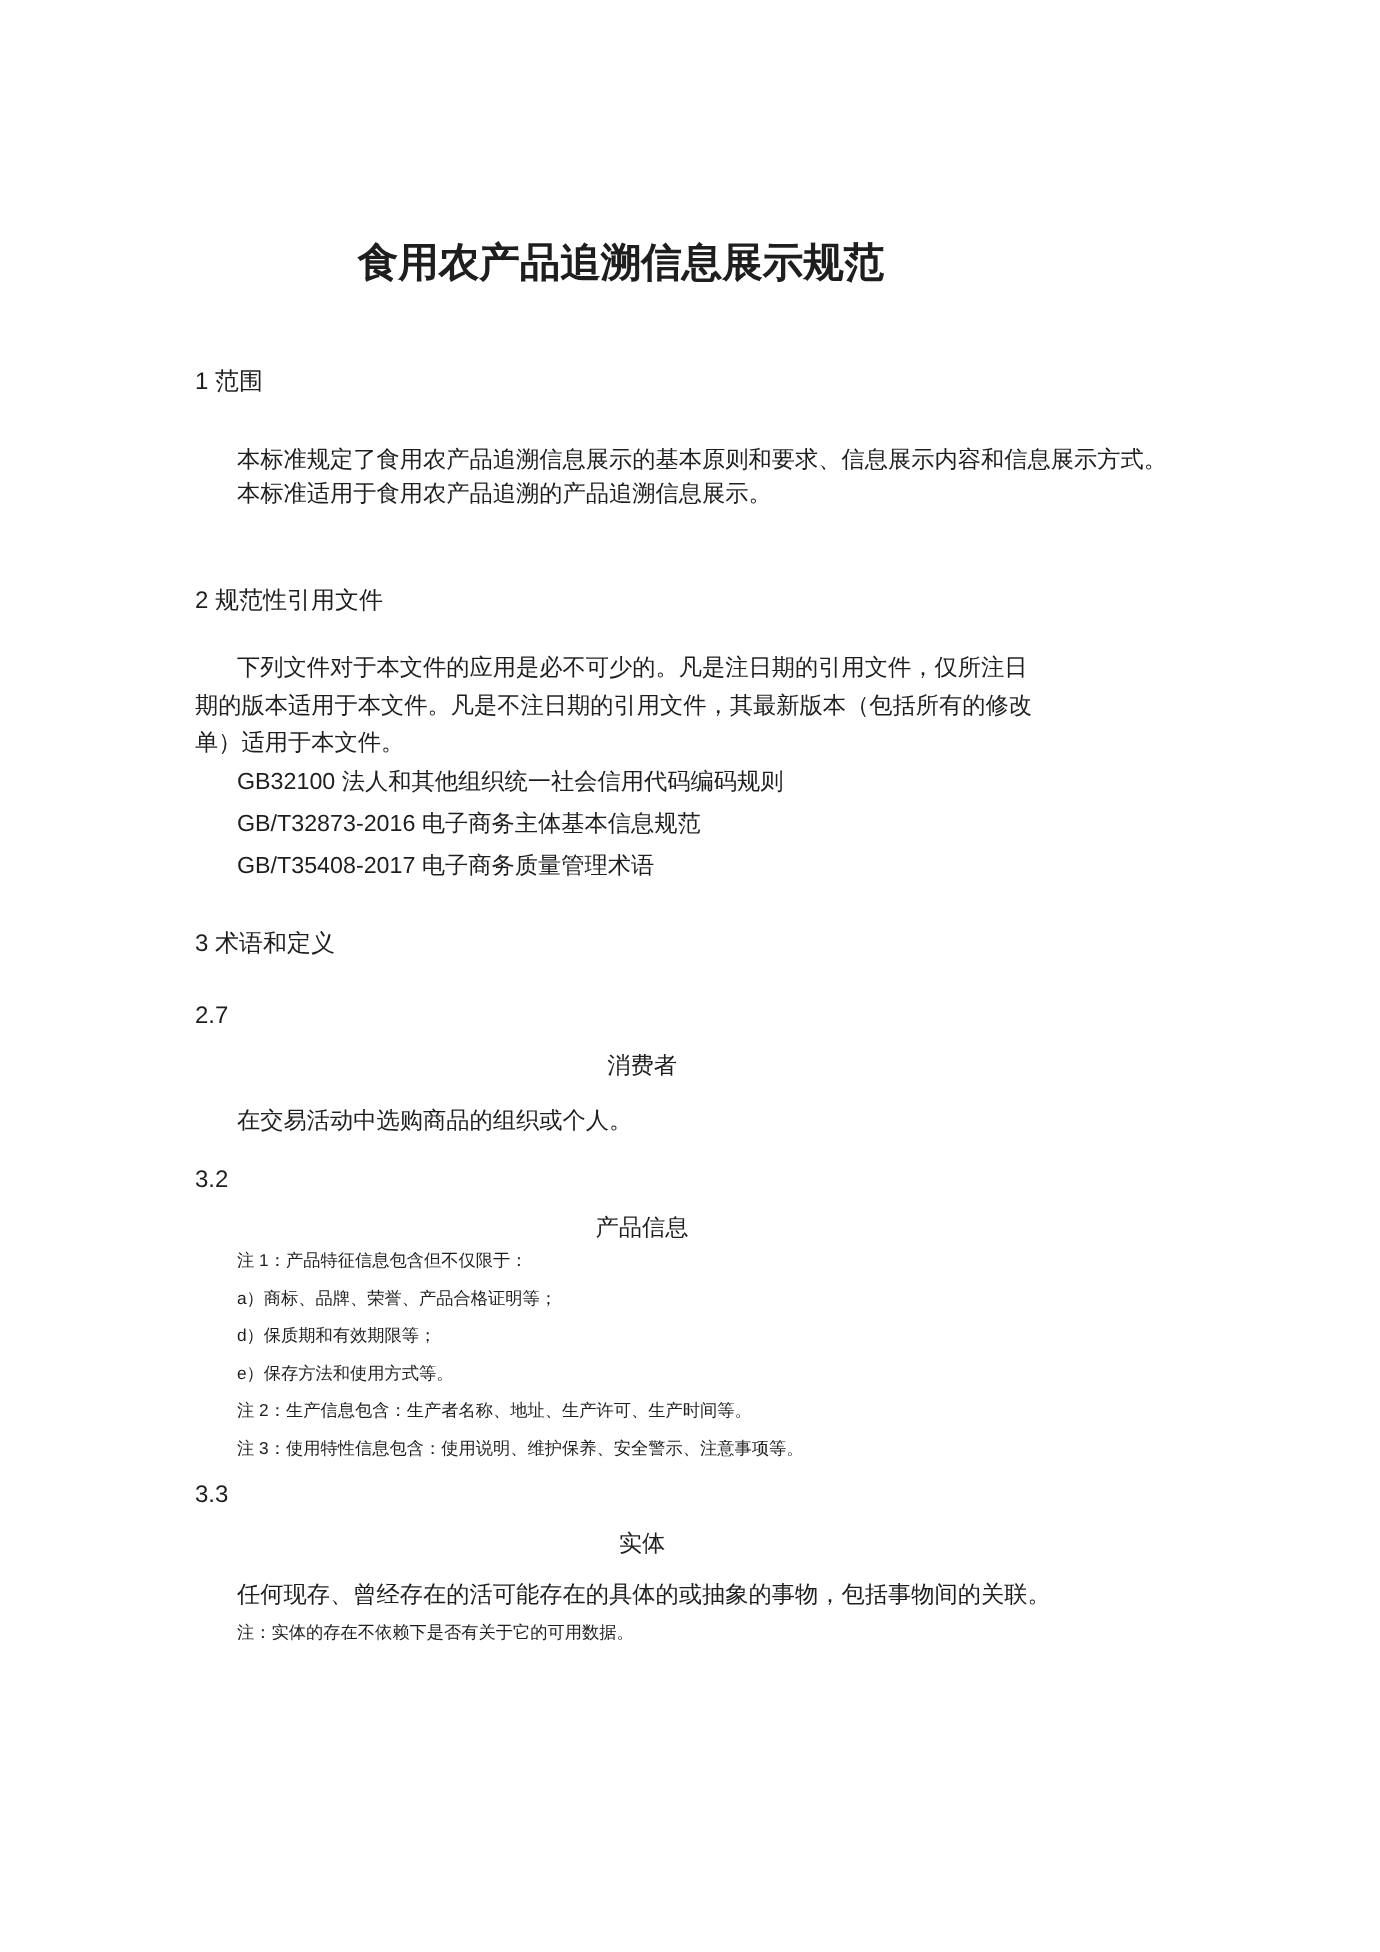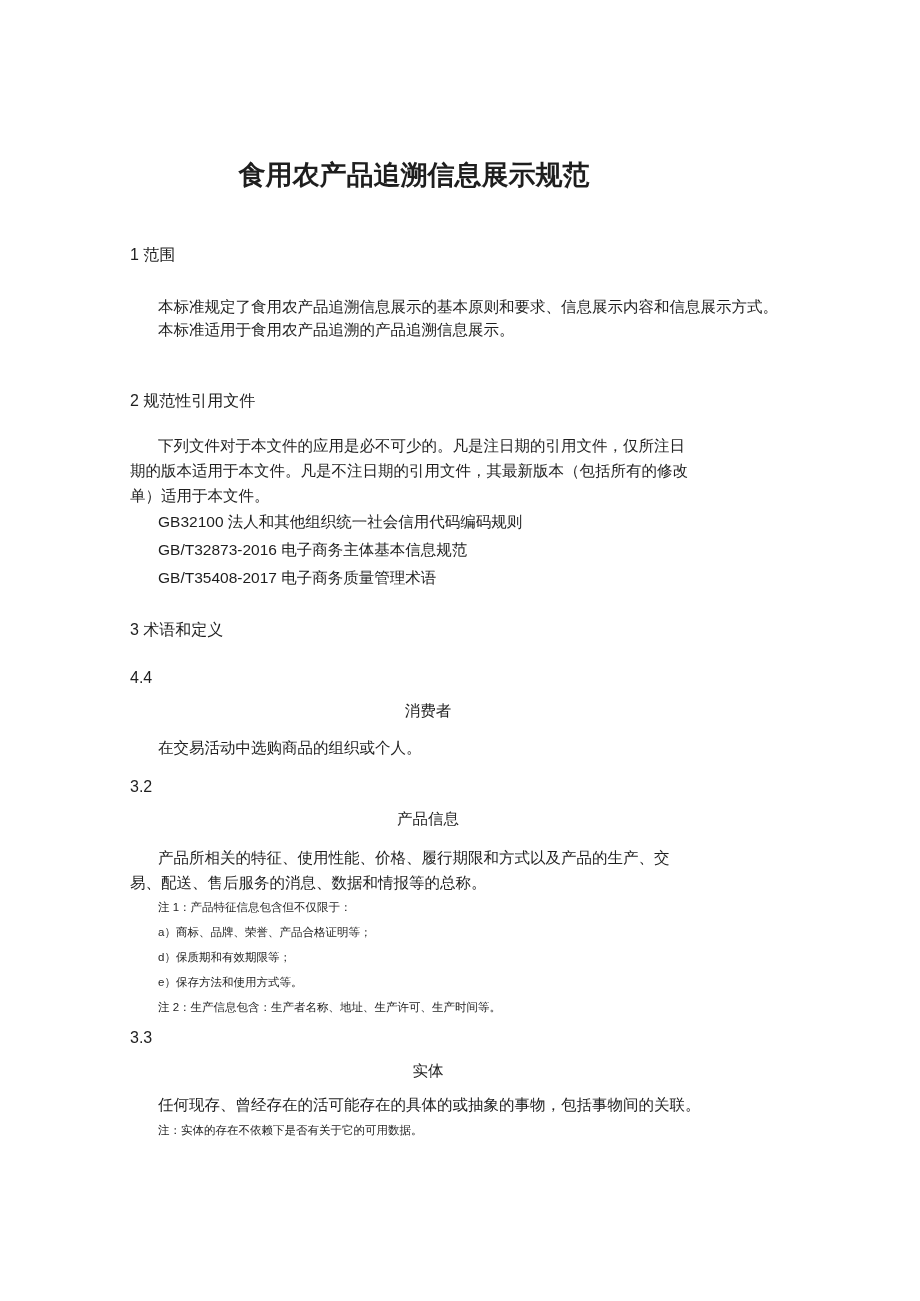--- a/index.html
+++ b/index.html
@@ -91,32 +91,32 @@
   <h2 class="clause" style="margin-top:50px;">2 规范性引用文件</h2>
 
   <p class="wrap-p" style="margin-top:22px;">下列文件对于本文件的应用是必不可少的。凡是注日期的引用文件，仅所注日期的版本适用于本文件。凡是不注日期的引用文件，其最新版本（包括所有的修改单）适用于本文件。</p>
 
   <p class="ref-line">GB32100 法人和其他组织统一社会信用代码编码规则</p>
   <p class="ref-line">GB/T32873-2016 电子商务主体基本信息规范</p>
   <p class="ref-line">GB/T35408-2017 电子商务质量管理术语</p>
 
   <h2 class="clause" style="margin-top:28px;">3 术语和定义</h2>
 
-  <p class="num" style="margin-top:28px;">4.4</p>
+  <p class="num" style="margin-top:28px;">2.7</p>
   <p class="term" style="margin-top:13px;">消费者</p>
   <p class="body-line" style="margin-top:15px;">在交易活动中选购商品的组织或个人。</p>
 
   <p class="num" style="margin-top:18px;">3.2</p>
   <p class="term" style="margin-top:12px;">产品信息</p>
-  <p class="wrap-p" style="margin-top:16px;">产品所相关的特征、使用性能、价格、履行期限和方式以及产品的生产、交易、配送、售后服务的消息、数据和情报等的总称。</p>
 
   <p class="note-line">注 1：产品特征信息包含但不仅限于：</p>
   <p class="note-line">a）商标、品牌、荣誉、产品合格证明等；</p>
   <p class="note-line">d）保质期和有效期限等；</p>
   <p class="note-line">e）保存方法和使用方式等。</p>
   <p class="note-line">注 2：生产信息包含：生产者名称、地址、生产许可、生产时间等。</p>
+  <p class="note-line">注 3：使用特性信息包含：使用说明、维护保养、安全警示、注意事项等。</p>
 
   <p class="num" style="margin-top:8px;">3.3</p>
   <p class="term" style="margin-top:13px;">实体</p>
   <p class="body-line" style="margin-top:12px;">任何现存、曾经存在的活可能存在的具体的或抽象的事物，包括事物间的关联。</p>
   <p class="note-line" style="margin-top:2px;">注：实体的存在不依赖下是否有关于它的可用数据。</p>
 
 </div>
 
 </body></html>

